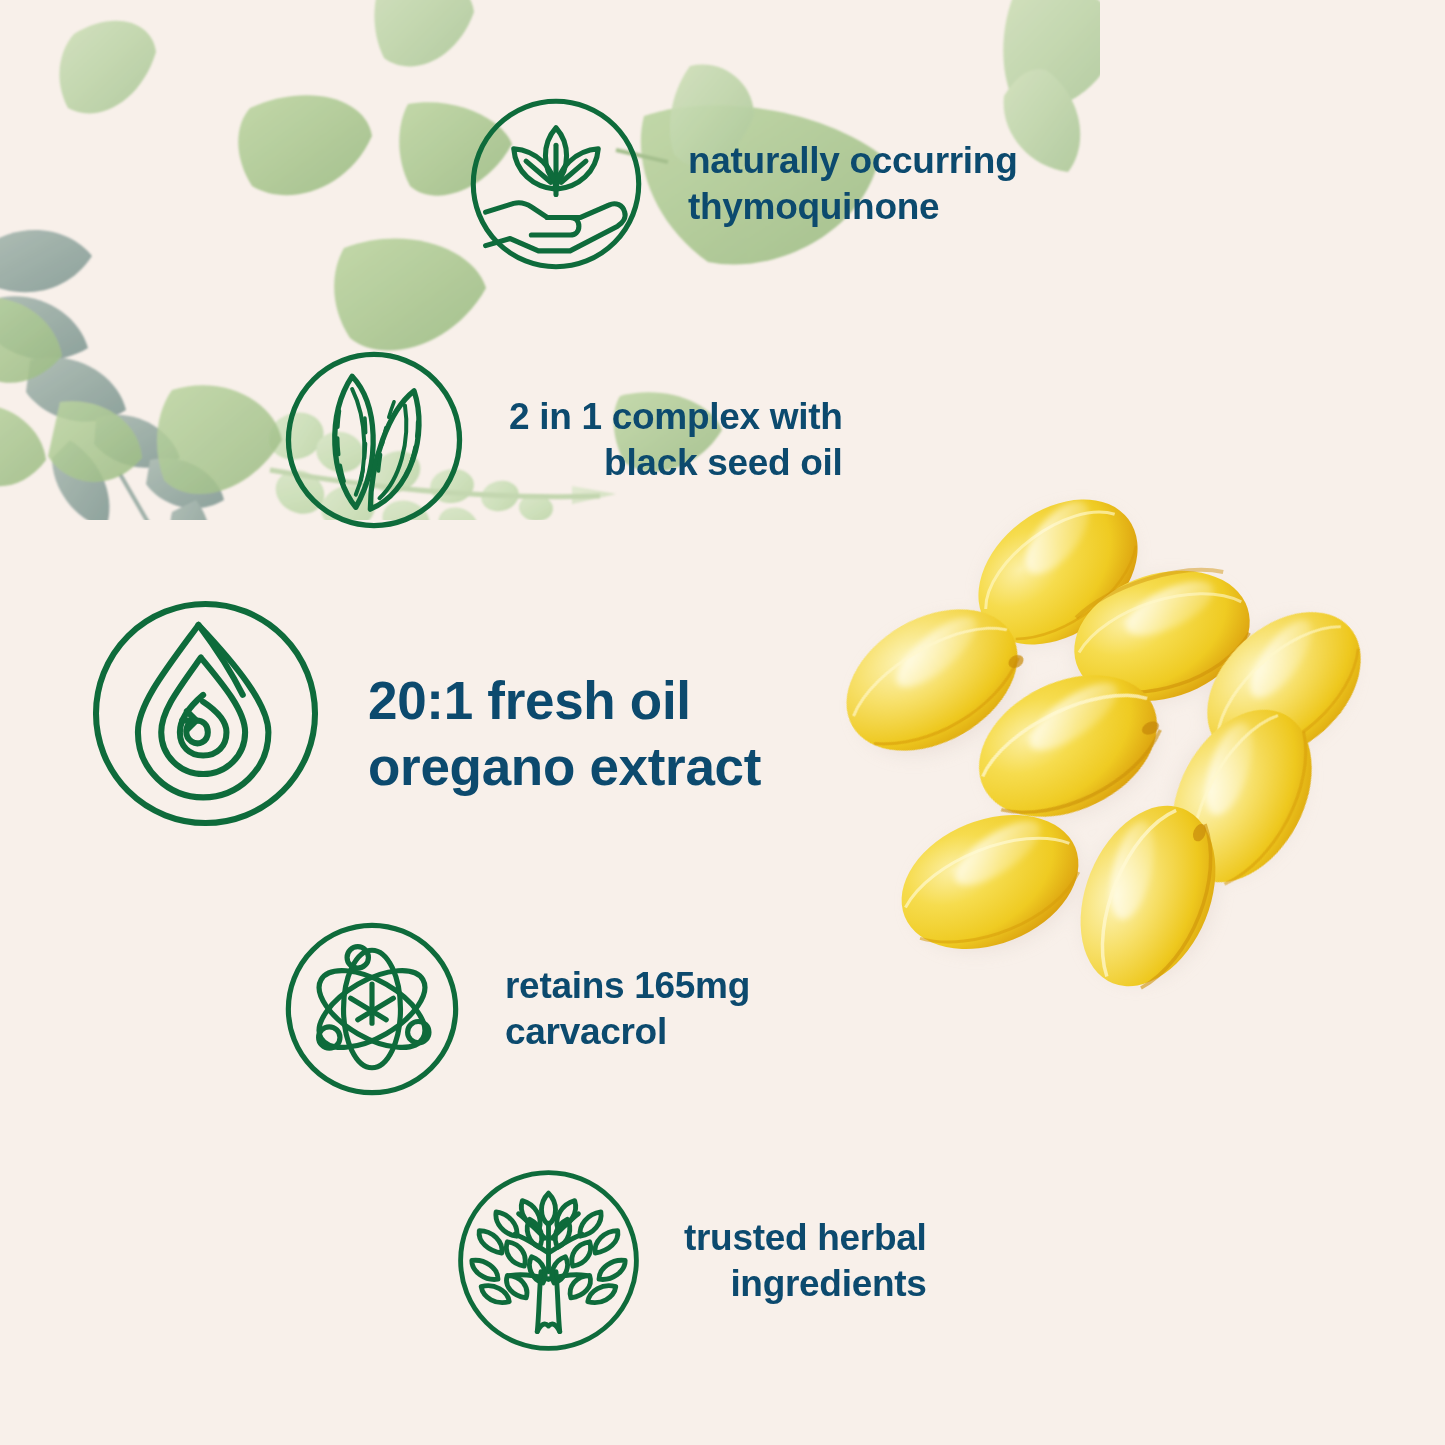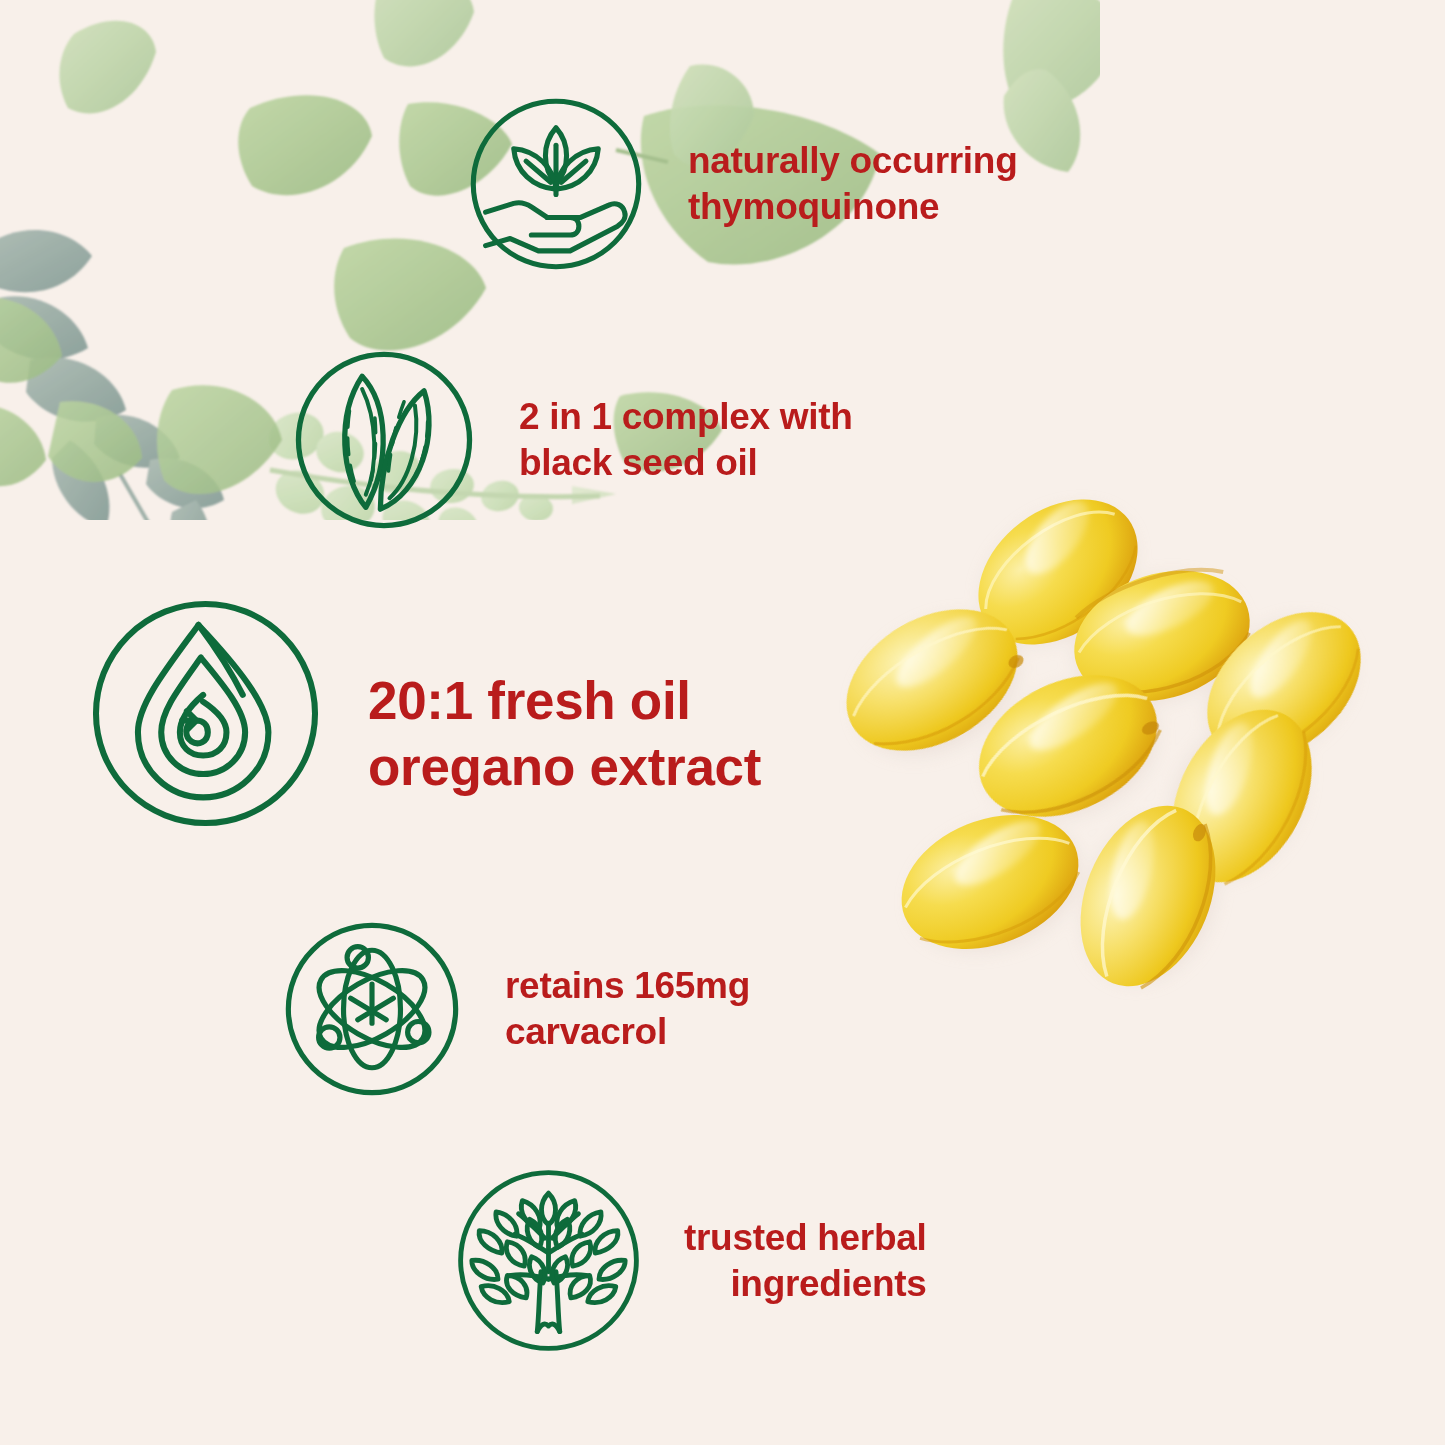--- a/index.html
+++ b/index.html
@@ -13,30 +13,30 @@
   #stage{position:absolute;inset:0;width:1445px;height:1445px;}
 
   
   .foliage{position:absolute;left:0;top:0;width:1100px;height:520px;pointer-events:none;}
   .capsules{position:absolute;left:810px;top:480px;width:560px;height:560px;pointer-events:none;}
 
   
   .feature{position:absolute;display:flex;align-items:center;}
   .ficon{flex:0 0 auto;}
   .flabel{
-    color:#b91c1c;
+    color:#0c4a6e;
     font-weight:bold;
     line-height:1.24;
     letter-spacing:-0.3px;
     white-space:pre-line;
   }
 
   #f1{left:468px;top:96px;}
   #f1 .flabel{font-size:37px;margin-left:44px;}
-  #f2{left:293px;top:349px;}
+  #f2{left:283px;top:349px;text-align:right;}
   #f2 .flabel{font-size:37px;margin-left:44px;}
   #f3{left:89px;top:597px;}
   #f3 .flabel{font-size:53px;margin-left:46px;margin-top:40px;}
   #f4{left:283px;top:920px;}
   #f4 .flabel{font-size:37px;margin-left:44px;}
   #f5{left:455px;top:1167px;}
   #f5 .flabel{font-size:37px;margin-left:42px;text-align:right;}
 </style>
 </head>
 <body>

